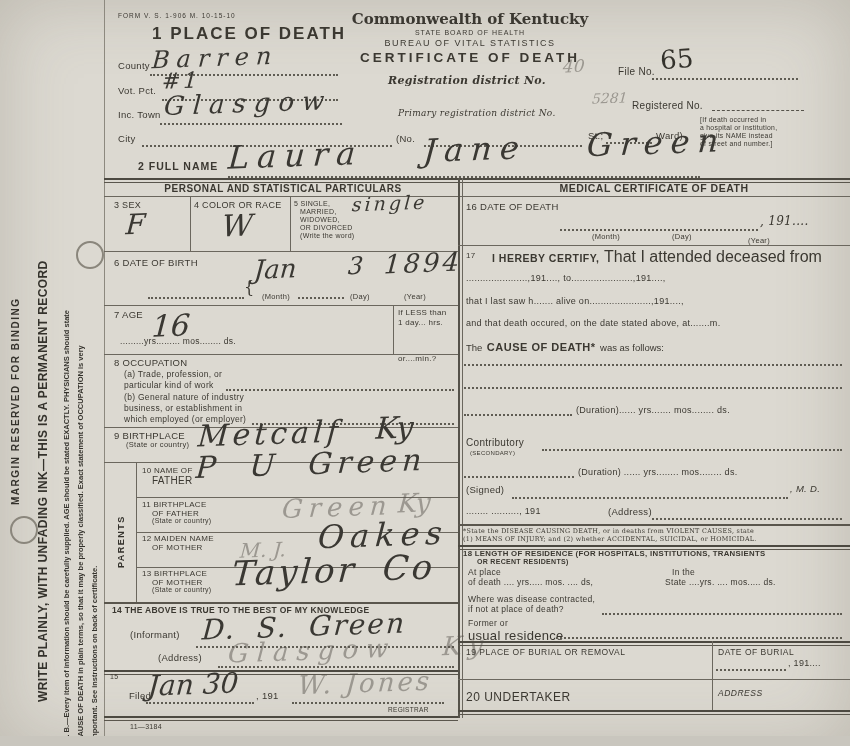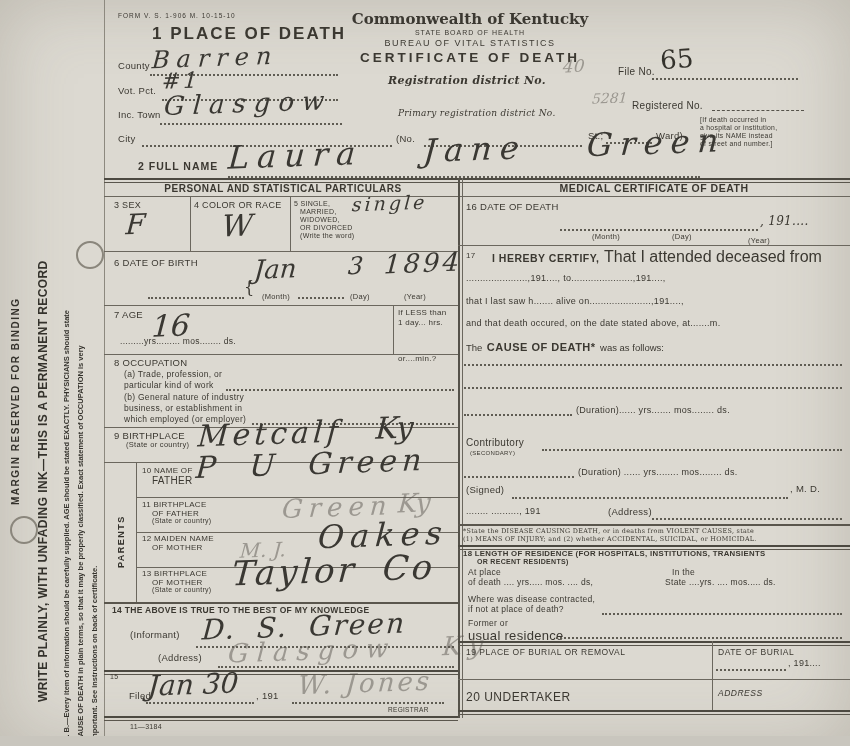--- a/index.html
+++ b/index.html
@@ -223,21 +223,21 @@
   <div class="pl" style="left:576px;top:405px;font-size:9px;">(Duration)...... yrs....... mos........ ds.</div>
 
   <div class="pl" style="left:466px;top:437px;font-size:10px;">Contributory</div>
   <div class="dotl" style="left:542px;top:449px;width:300px;"></div>
   <div class="pl" style="left:470px;top:450px;font-size:6px;">(SECONDARY)</div>
   <div class="dotl" style="left:464px;top:476px;width:110px;"></div>
   <div class="pl" style="left:578px;top:467px;font-size:9px;">(Duration) ...... yrs........ mos........ ds.</div>
 
   <div class="pl" style="left:466px;top:484px;">(Signed)</div>
   <div class="dotl" style="left:512px;top:497px;width:276px;"></div>
-  <div class="pl" style="left:790px;top:483px;">, M. D.</div>
+  <div class="pl" style="left:790px;top:483px;font-style:italic;">, M. D.</div>
   <div class="pl" style="left:466px;top:506px;font-size:9px;">........ .........., 191</div>
   <div class="pl" style="left:608px;top:506px;">(Address)</div>
   <div class="dotl" style="left:652px;top:518px;width:190px;"></div>
   <div class="hr15" style="left:458px;top:524px;width:392px;"></div>
 
   <div class="pl ser" style="left:463px;top:527px;font-size:6.4px;text-align:right;">*State the DISEASE CAUSING DEATH, or in deaths from VIOLENT CAUSES, state</div>
   <div class="pl ser" style="left:463px;top:535px;font-size:6.4px;">(1) MEANS OF INJURY; and (2) whether ACCIDENTAL, SUICIDAL, or HOMICIDAL.</div>
   <div class="hr2" style="left:458px;top:545px;width:392px;"></div>
 
   <div class="pl pb" style="left:463px;top:549px;font-size:7.8px;">18 LENGTH OF RESIDENCE  (FOR HOSPITALS, INSTITUTIONS, TRANSIENTS</div>

